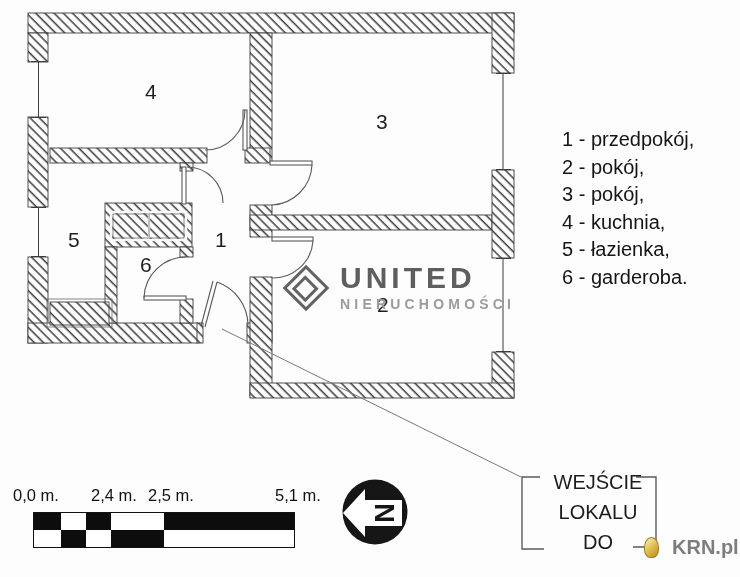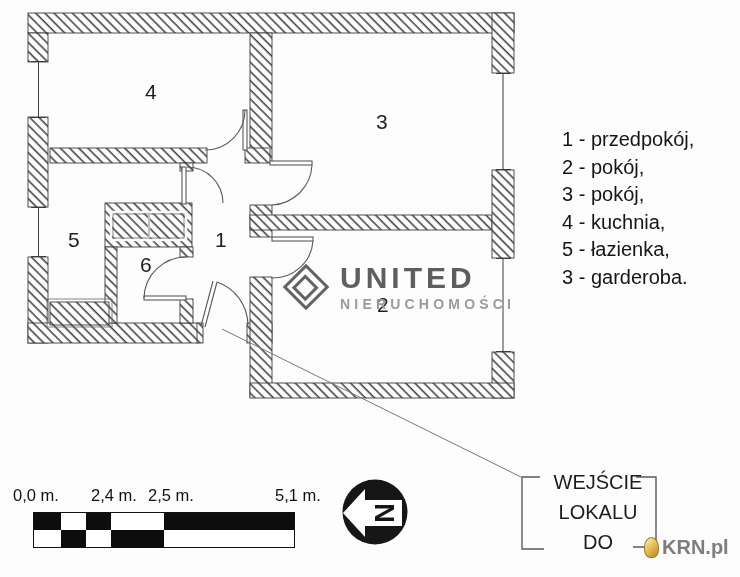--- a/index.html
+++ b/index.html
@@ -9,21 +9,21 @@
   svg.plan{position:absolute;left:0;top:0;}
 
   
   .room-label{position:absolute;font-size:21px;color:#1e1e1e;}
 
   
   .legend{position:absolute;left:562px;top:94px;font-size:20px;line-height:27.5px;color:#151515;margin-top:32px;}
   .legend span{display:block;white-space:nowrap;}
 
   
-  .logo{position:absolute;left:282px;top:263px;display:flex;align-items:flex-start;gap:10px;}
+  .logo{position:absolute;left:282px;top:263px;display:flex;align-items:flex-end;gap:10px;}
   .logo-diamond{position:relative;width:48px;height:48px;flex:0 0 auto;}
   .logo-diamond .d1,.logo-diamond .d2{position:absolute;left:50%;top:50%;border-style:solid;border-color:#636363;}
   .logo-diamond .d1{width:27px;height:27px;border-width:3.5px;transform:translate(-50%,-50%) rotate(45deg);}
   .logo-diamond .d2{width:13px;height:13px;border-width:3px;transform:translate(-54%,-46%) rotate(45deg);}
   .logo-text{display:flex;flex-direction:column;}
   .logo-title{font-size:30px;font-weight:bold;letter-spacing:4px;color:#5e5e5e;line-height:30px;}
   .logo-sub{font-size:14px;letter-spacing:4.2px;color:#9b9b9b;margin-top:3px;white-space:nowrap;font-weight:bold;}
 
   
   .scale-label{position:absolute;top:486px;font-size:16.5px;color:#111;}
@@ -32,21 +32,21 @@
   .scalebar .row{display:flex;height:17px;}
   .scalebar .seg{height:100%;}
   .k{background:#0d0d0d;} .w{background:#ffffff;}
 
   
   .callout{position:absolute;left:522px;top:467px;width:152px;text-align:center;
            font-size:20px;line-height:30px;color:#1c1c1c;}
   .callout span{display:block;}
 
   
-  .krn{position:absolute;left:644px;top:536px;display:flex;align-items:flex-end;gap:3px;}
+  .krn{position:absolute;left:644px;top:536px;display:flex;align-items:flex-end;gap:13px;}
   .krn-icon{width:15px;height:21px;border-radius:50% 50% 42% 42%;
             background:linear-gradient(135deg,#f6e49b 15%,#ddb84a 55%,#b9891f 100%);
             border:1px solid #9c7a22;box-sizing:border-box;}
   .krn-text{font-size:20px;font-weight:bold;color:#7d7d7d;line-height:22px;}
 
   .compass{position:absolute;left:337px;top:476px;}
 </style>
 </head>
 <body>
 
@@ -146,21 +146,21 @@
   <span class="room-label" style="left:145px;top:80px">4</span>
   <span class="room-label" style="left:68px;top:228px">5</span>
   <span class="room-label" style="left:140px;top:253px">6</span>
 
   <div class="legend">
     <span>1 - przedpokój,</span>
     <span>2 - pokój,</span>
     <span>3 - pokój,</span>
     <span>4 - kuchnia,</span>
     <span>5 - łazienka,</span>
-    <span>3 - garderoba.</span>
+    <span>6 - garderoba.</span>
   </div>
 
   <div class="logo">
     <div class="logo-diamond">
       <div class="d1"></div>
         <div class="d2"></div>
     </div>
     <div class="logo-text">
       <div class="logo-title">UNITED</div>
       <div class="logo-sub">NIERUCHOMOŚCI</div>

